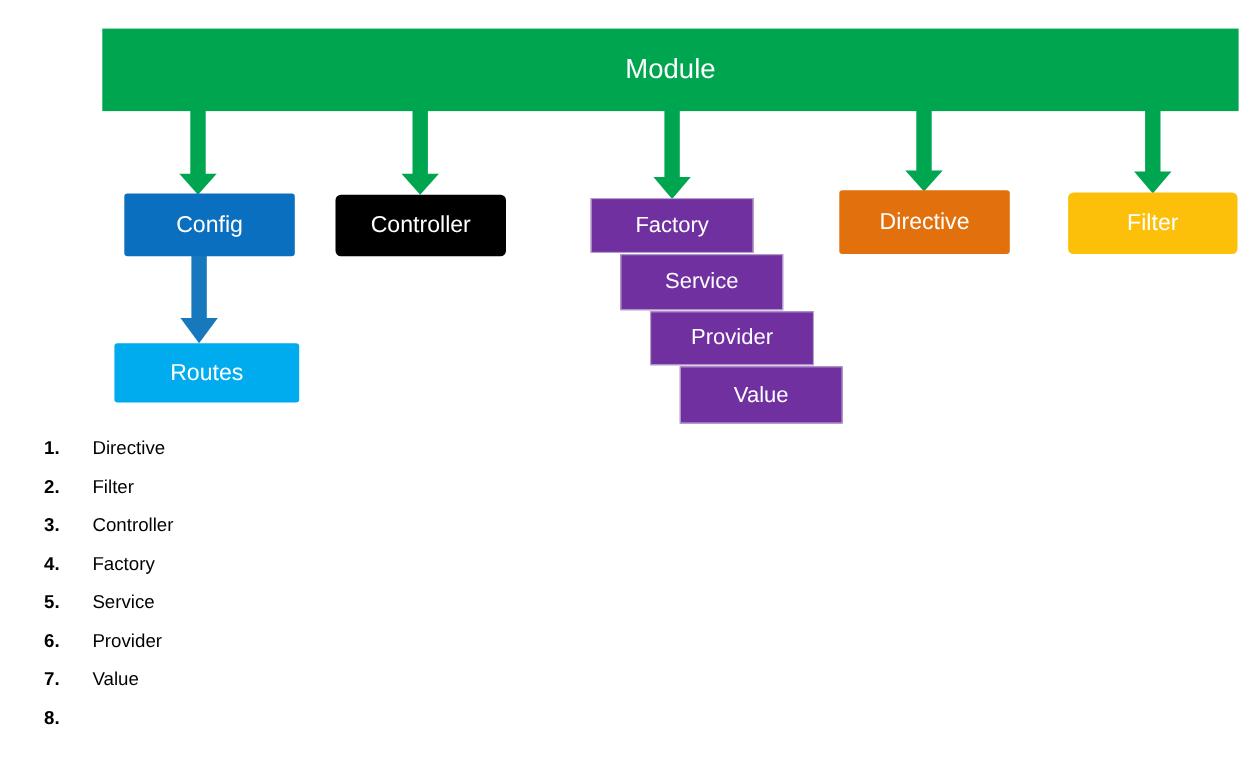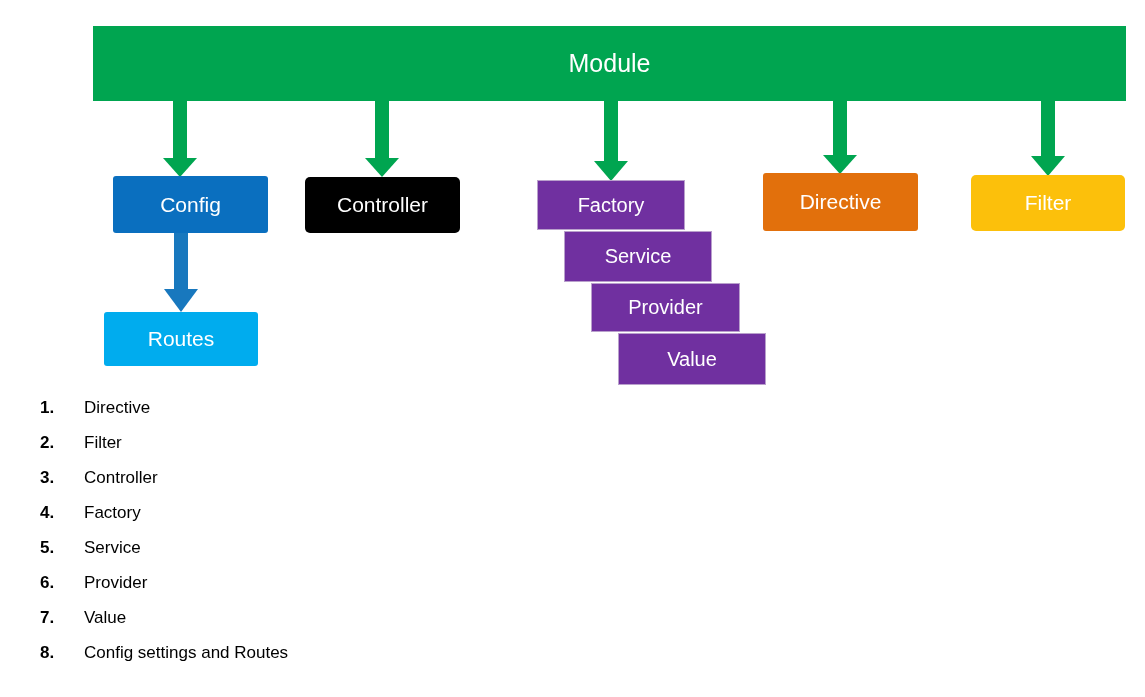--- a/index.html
+++ b/index.html
@@ -73,21 +73,21 @@
     width: 154px;
     height: 56px;
     background: #FCC00B;
     border-radius: 5px;
     font-size: 21px;
   }
   
   #routes-box {
     left: 104px;
     top: 312px;
-    width: 154px;
+    width: 168px;
     height: 54px;
     background: #00ACEE;
     border-radius: 3px;
     font-size: 21px;
   }
   
   .purple {
     background: #7030A0;
     border: 1px solid #B9A0CC;
     font-size: 20px;
@@ -228,17 +228,16 @@
     <div class="list-row">
       <span class="list-num">6.</span>
       <span class="list-text">Provider</span>
     </div>
     <div class="list-row">
       <span class="list-num">7.</span>
       <span class="list-text">Value</span>
     </div>
     <div class="list-row">
       <span class="list-num">8.</span>
-      <span class="list-text">Config settings and Routes</span>
     </div>
   </div>
 
 </div>
 
 </body></html>

